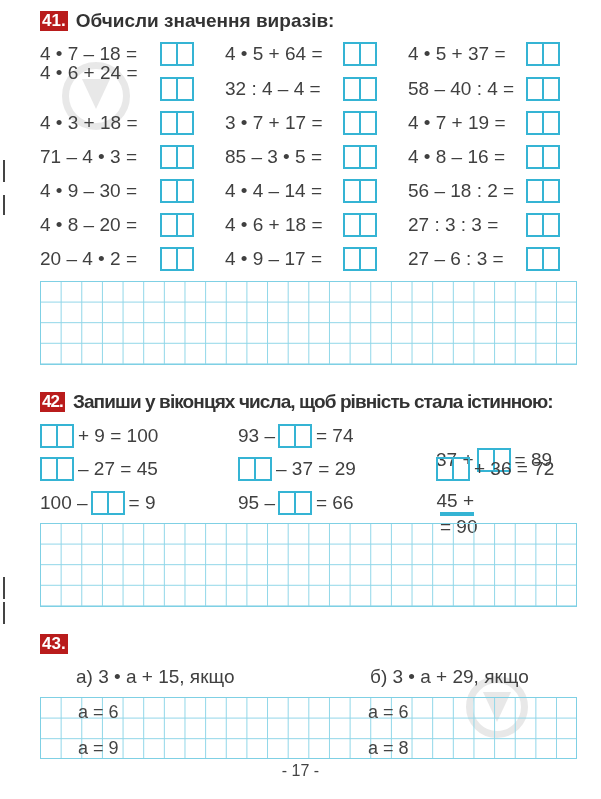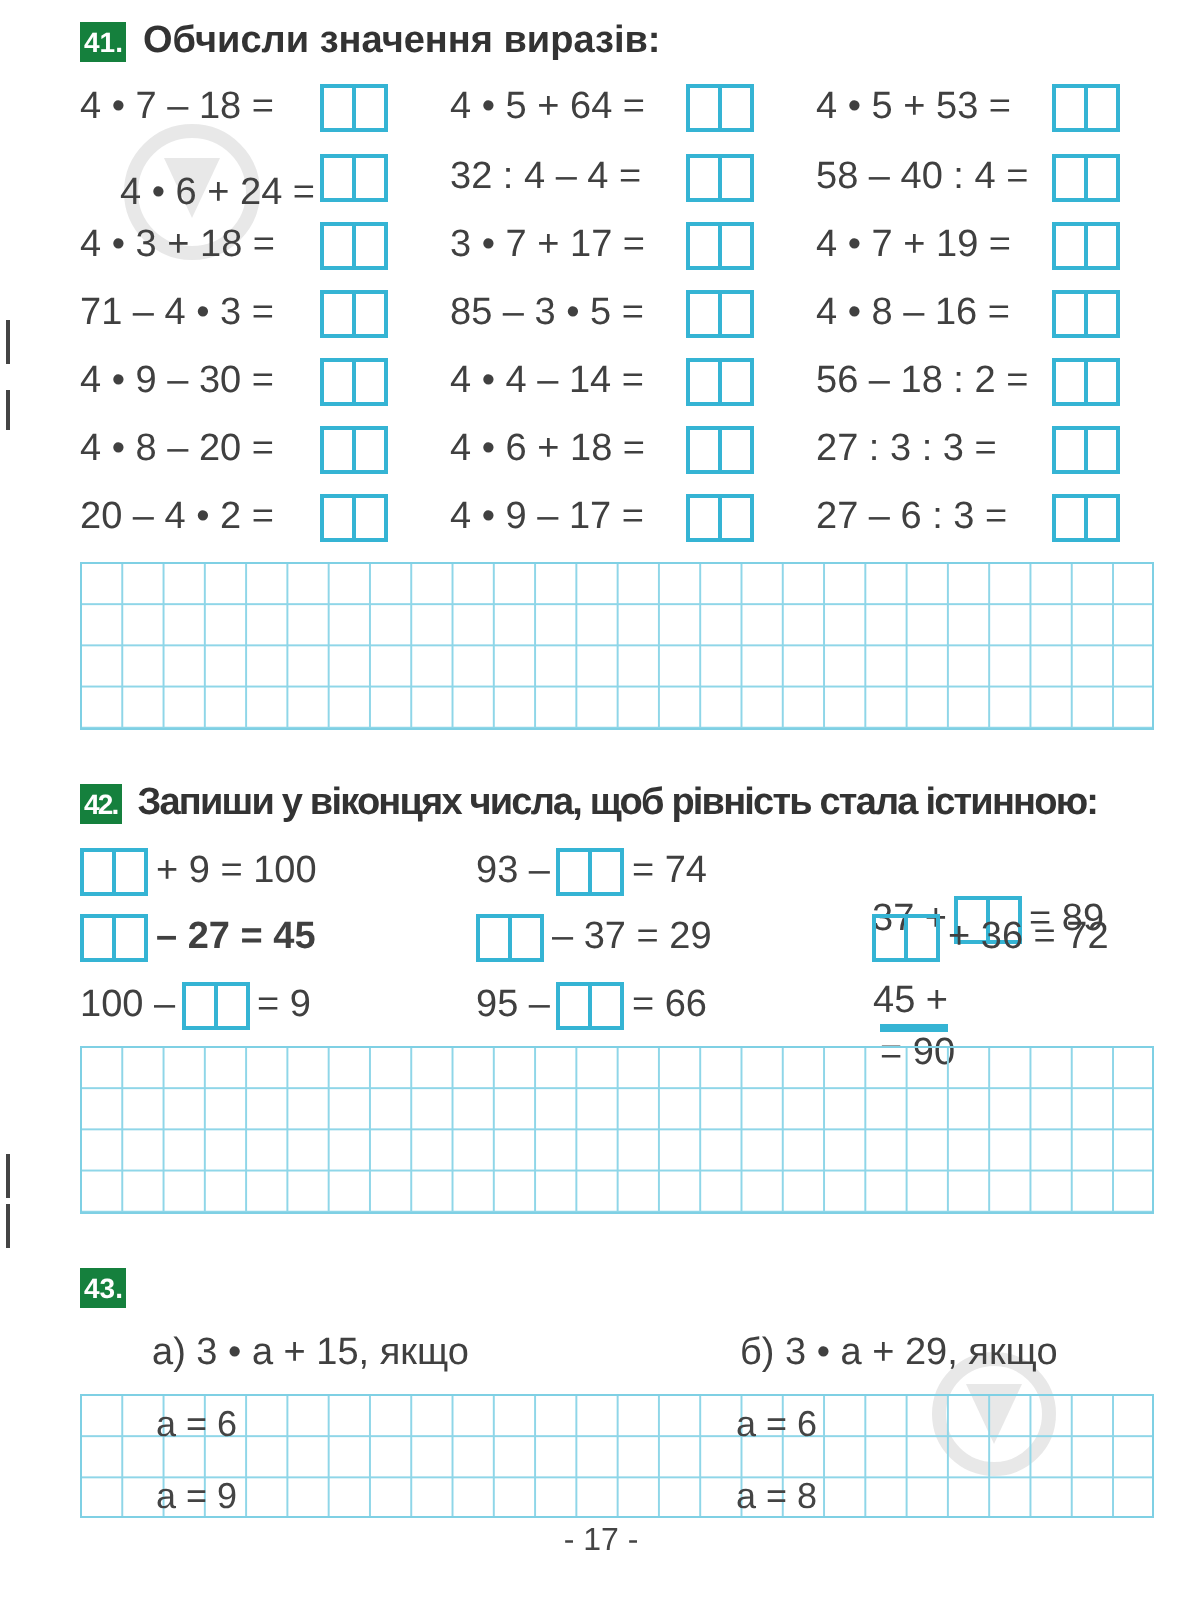--- a/index.html
+++ b/index.html
@@ -10,22 +10,22 @@
     color: #3a3a3a;
   }
   .abs { position: absolute; }
   .task-header {
     position: absolute; left: 40px; height: 26px;
     display: flex; align-items: center;
     font-weight: bold; font-size: 19px; color: #333;
     white-space: nowrap;
   }
   .task-num {
-    display: inline-block; background: #15803d; color: #fff;
-    font-weight: bold; font-size: 14px; padding: 0 2px; margin-right: 8px;
+    display: inline-block; background: #b91c1c; color: #fff;
+    font-weight: bold; font-size: 17px; padding: 0 2px; margin-right: 8px;
     line-height: 20px;
   }
   .title-42 { letter-spacing: -0.9px; }
   .expr {
     position: absolute; height: 26px; display: flex; align-items: center;
     font-size: 19px; color: #404040; white-space: nowrap;
   }
   .ans-box {
     display: inline-flex; width: 34px; height: 24px;
     border: 2px solid #35b4d4; box-sizing: border-box; vertical-align: middle;
@@ -81,21 +81,21 @@
   <span class="task-num">41.</span>
   <span>Обчисли значення виразів:</span>
 </div>
 
 <div id="t41">
     <div class="expr" style="left: 40px; top: 41px;">4 • 7 – 18 =</div>
     <div class="ans-box abs" style="left: 160px; top: 42px;">
       <span></span>
       <span></span>
     </div>
-    <div class="expr" style="left: 40px; top: 84px; margin-left: 20px;">4 • 6 + 24 =</div>
+    <div class="expr" style="left: 40px; top: 60px;">4 • 6 + 24 =</div>
     <div class="ans-box abs" style="left: 160px; top: 77px;">
       <span></span>
       <span></span>
     </div>
     <div class="expr" style="left: 40px; top: 110px;">4 • 3 + 18 =</div>
     <div class="ans-box abs" style="left: 160px; top: 111px;">
       <span></span>
       <span></span>
     </div>
     <div class="expr" style="left: 40px; top: 144px;">71 – 4 • 3 =</div>
@@ -146,21 +146,21 @@
     <div class="expr" style="left: 225px; top: 212px;">4 • 6 + 18 =</div>
     <div class="ans-box abs" style="left: 343px; top: 213px;">
       <span></span>
       <span></span>
     </div>
     <div class="expr" style="left: 225px; top: 246px;">4 • 9 – 17 =</div>
     <div class="ans-box abs" style="left: 343px; top: 247px;">
       <span></span>
       <span></span>
     </div>
-    <div class="expr" style="left: 408px; top: 41px;">4 • 5 + 53 =</div>
+    <div class="expr" style="left: 408px; top: 41px;">4 • 5 + 37 =</div>
     <div class="ans-box abs" style="left: 526px; top: 42px;">
       <span></span>
       <span></span>
     </div>
     <div class="expr" style="left: 408px; top: 76px;">58 – 40 : 4 =</div>
     <div class="ans-box abs" style="left: 526px; top: 77px;">
       <span></span>
       <span></span>
     </div>
     <div class="expr" style="left: 408px; top: 110px;">4 • 7 + 19 =</div>
@@ -219,21 +219,21 @@
         <span></span>
         <span></span>
       </span>
       <span style="margin-left: 4px;">= 89</span>
     </div>
     <div class="expr" style="left: 40px; top: 456px;">
       <span class="ans-box">
         <span></span>
         <span></span>
       </span>
-      <span style="margin-left: 4px; font-weight: bold;">– 27 = 45</span>
+      <span style="margin-left: 4px;">– 27 = 45</span>
     </div>
     <div class="expr" style="left: 238px; top: 456px;">
       <span class="ans-box">
         <span></span>
         <span></span>
       </span>
       <span style="margin-left: 4px;">– 37 = 29</span>
     </div>
     <div class="expr" style="left: 436px; top: 456px;">
       <span class="ans-box">

